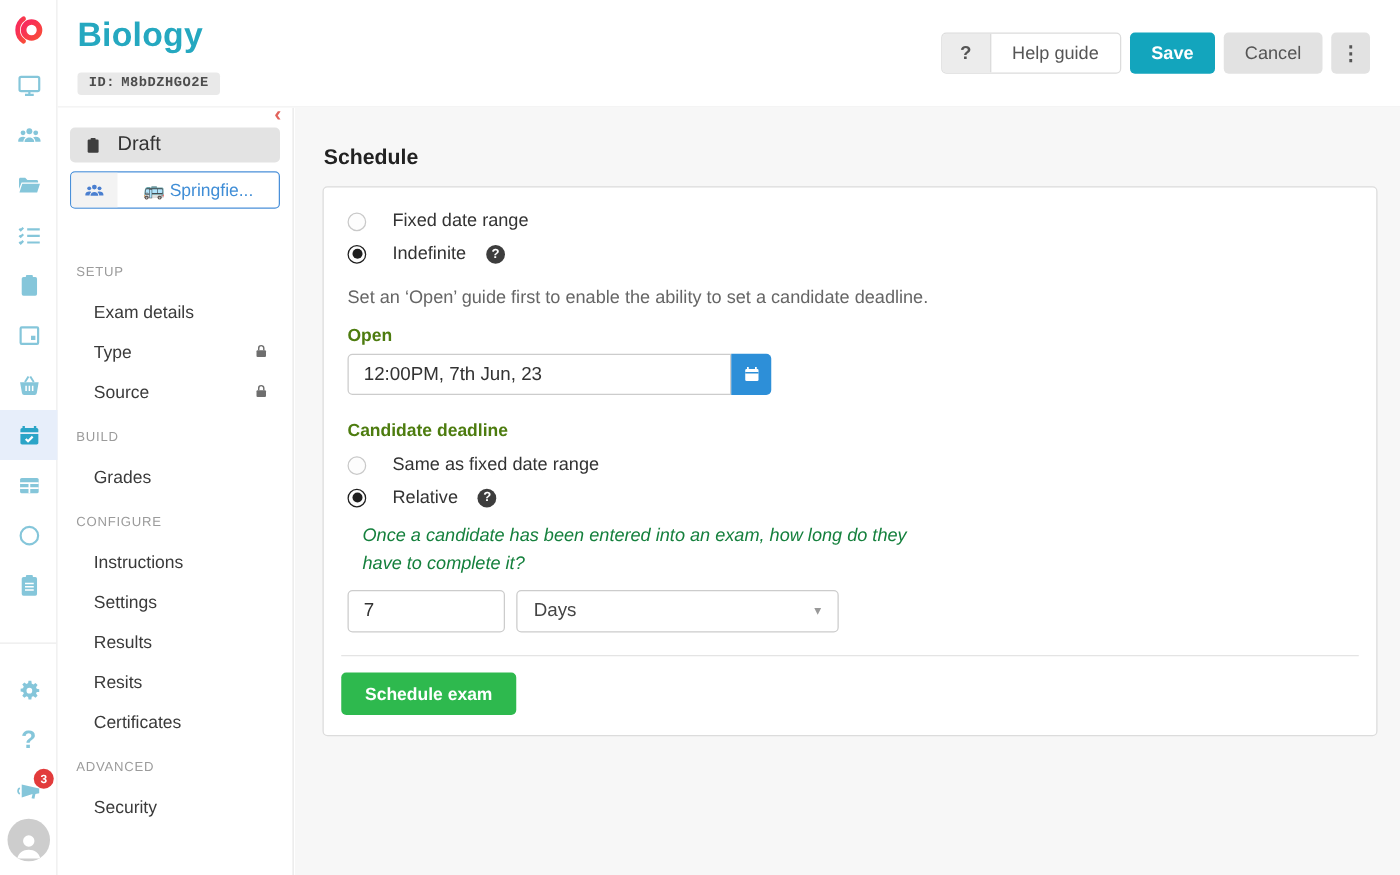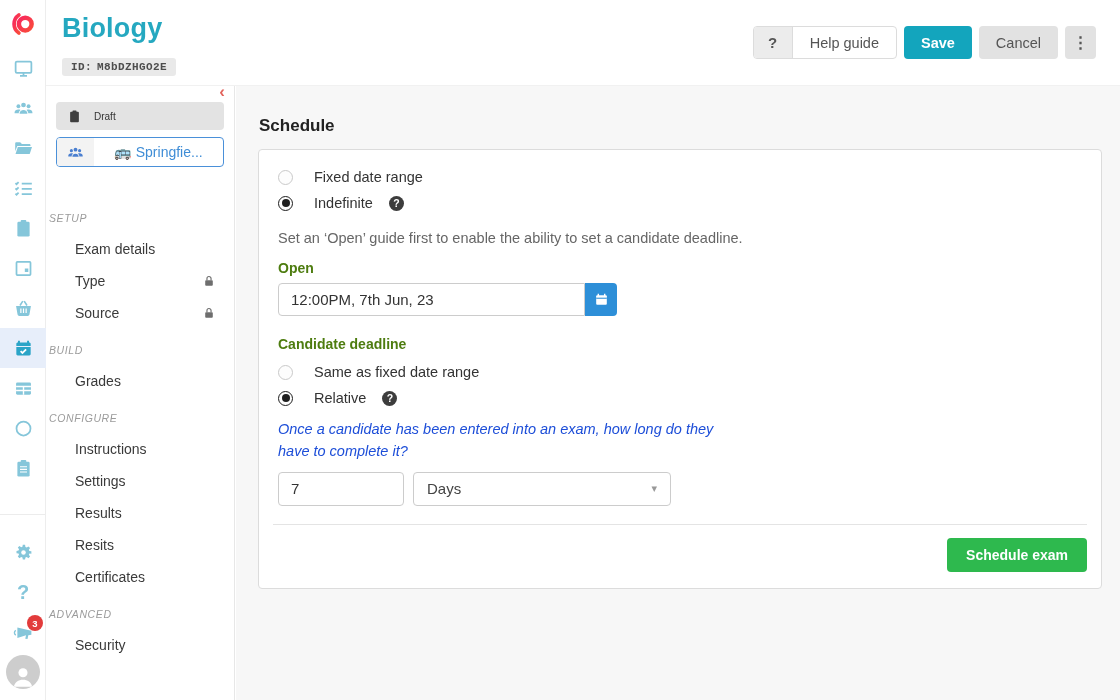--- a/index.html
+++ b/index.html
@@ -48,33 +48,33 @@
   .btn-cancel { background:#e2e2e2; color:#555; font-weight:400; }
   .btn-kebab { width:31px; padding:0; justify-content:center; background:#e2e2e2; color:#555;
                font-size:16px; font-weight:700; }
 
   
   .sidebar { position:absolute; left:47px; top:86px; width:188px; height:614px; background:#fff;
              border-right:1px solid #e7e7e7; }
   .collapse { position:absolute; top:-1px; right:9px; color:#e2635c; font-size:17px;
               font-weight:700; cursor:pointer; line-height:14px; }
   .side-btn { margin:16px 10px 0 9px; height:28px; background:#e3e3e3; border-radius:4px;
-              display:flex; align-items:center; padding-left:11px; gap:12px; font-size:10px;
+              display:flex; align-items:center; padding-left:11px; gap:12px; font-size:16px;
               color:#333; cursor:pointer; }
   .side-btn svg { width:15px; height:15px; color:#3e3e3e; }
   .group-btn { margin:7px 10px 0 9px; height:30px; background:#fff; border:1px solid #4a90d9;
                border-radius:4px; display:flex; align-items:stretch; overflow:hidden; cursor:pointer; }
   .group-icon { width:37px; background:#f3f3f3; display:flex; align-items:center;
                 justify-content:center; color:#4a7fd0; }
   .group-icon svg { width:17px; height:17px; }
   .group-label { flex:1; display:flex; align-items:center; justify-content:center; gap:4px;
                  color:#3f8dd6; font-size:14px; }
   .nav { margin-top:36px; }
-  .nav-section { padding-left:2px; height:30px; display:flex; align-items:center; margin-top:6px;
-                 color:#9b9b9b; font-size:10.5px; letter-spacing:.6px;font-style:italic; }
+  .nav-section { padding-left:14px; height:30px; display:flex; align-items:center; margin-top:6px;
+                 color:#9b9b9b; font-size:10.5px; letter-spacing:.6px; }
   .nav-section:first-child { margin-top:0; }
   .nav-item { height:32px; padding:0 18px 0 28px; display:flex; align-items:center;
               justify-content:space-between; color:#3a3a3a; font-size:14px; cursor:pointer; }
   .nav-item .lock { width:14px; height:14px; color:#6e6e6e; }
 
   
   .main { position:absolute; left:236px; top:86px; width:884px; height:614px; background:#f7f7f7;
           padding:30px 18px 0 22px; }
   .main-heading { font-size:17px; font-weight:700; color:#222; margin:0 0 13px 1px; }
   .card { background:#fff; border:1px solid #dcdcdc; border-radius:4px; padding:14px 14px 16px; }
@@ -94,31 +94,31 @@
   .date-row { display:flex; margin-left:5px; }
   .text-input { height:33px; border:1px solid #ccc; border-radius:4px; background:#fff;
                 padding:0 12px; font-size:15px; color:#333;
                 font-family:"Liberation Sans", sans-serif; }
   .date-input { width:307px; border-radius:4px 0 0 4px; }
   .cal-btn { width:32px; height:33px; background:#2d8fd8; border:none; border-radius:0 4px 4px 0;
              display:flex; align-items:center; justify-content:center; cursor:pointer; }
   .cal-btn svg { width:17px; height:17px; }
 
   .deadline-label { margin-top:20px; }
-  .question { font-style:italic; color:#1d4ed8; font-size:14.5px; line-height:1.5; max-width:455px;
-              margin:8px 0 9px 5px; }
+  .question { font-style:italic; color:#15803d; font-size:14.5px; line-height:1.5; max-width:455px;
+              margin:8px 0 9px 17px; }
   .duration-row { display:flex; gap:9px; margin-left:5px; }
   .num-input { width:126px; height:34px; }
   .fake-select { width:258px; height:34px; border:1px solid #ccc; border-radius:4px; background:#fff;
                  display:flex; align-items:center; justify-content:space-between; padding:0 13px;
                  color:#444; font-size:15px; cursor:pointer; }
   .caret { color:#999; font-size:11px; }
 
   .divider { border:none; border-top:1px solid #e4e4e4; margin:18px 0 13px; }
-  .card-footer { display:flex; justify-content:flex-end; }
+  .card-footer { display:flex; }
   .btn-submit { background:#2eb94e; color:#fff; font-weight:700; font-size:14px; border:none;
                 border-radius:4px; padding:9px 19px; cursor:pointer;
                 font-family:"Liberation Sans", sans-serif; }
 </style>
 </head>
 <body>
 
 <div class="rail">
   <div class="rail-logo">
     <svg width="30" height="30" viewBox="0 0 40 40">

